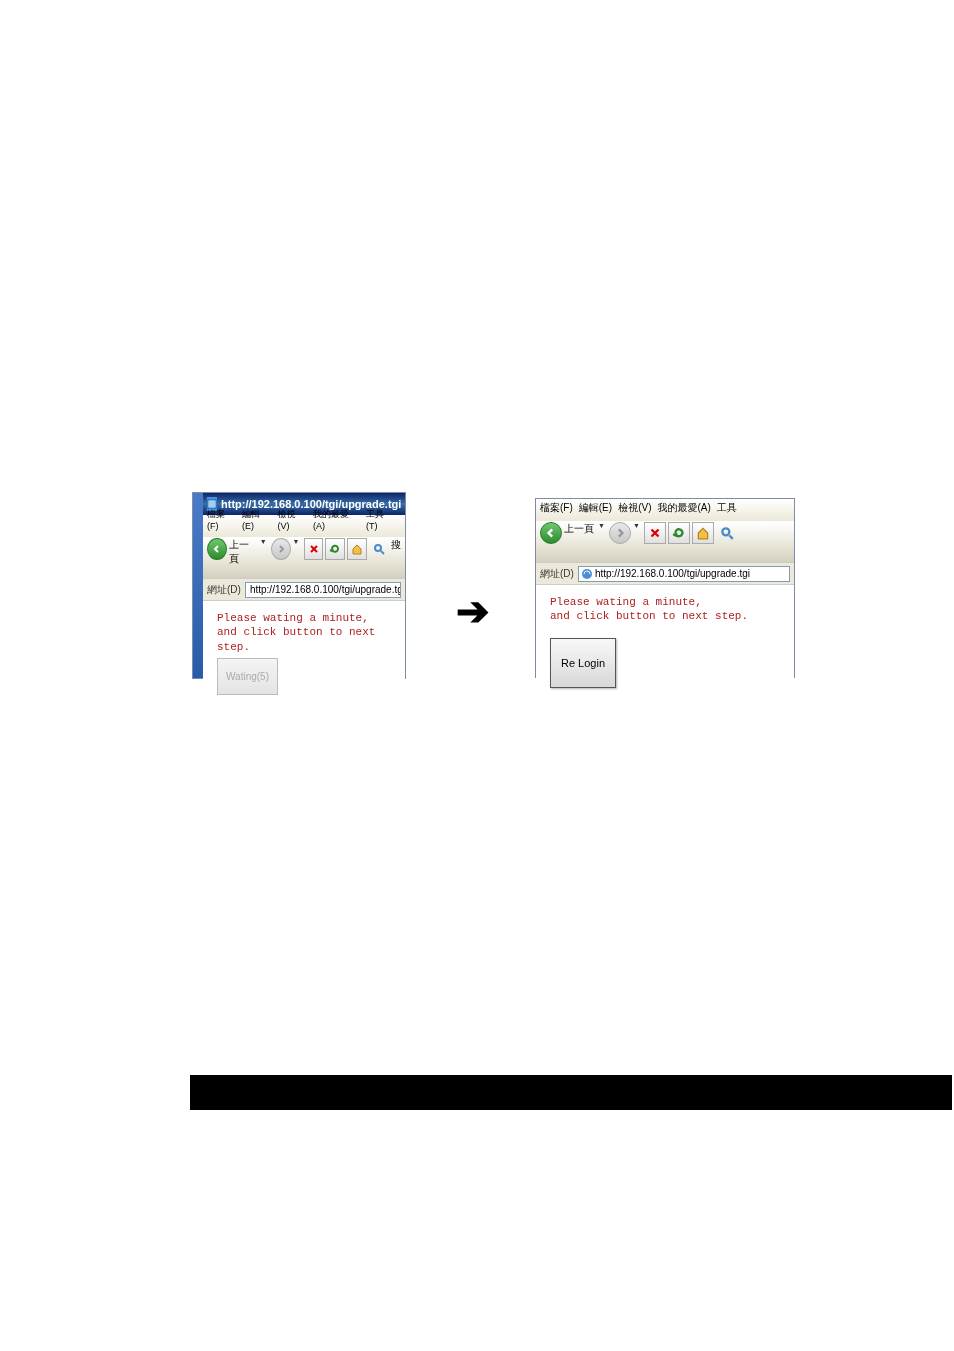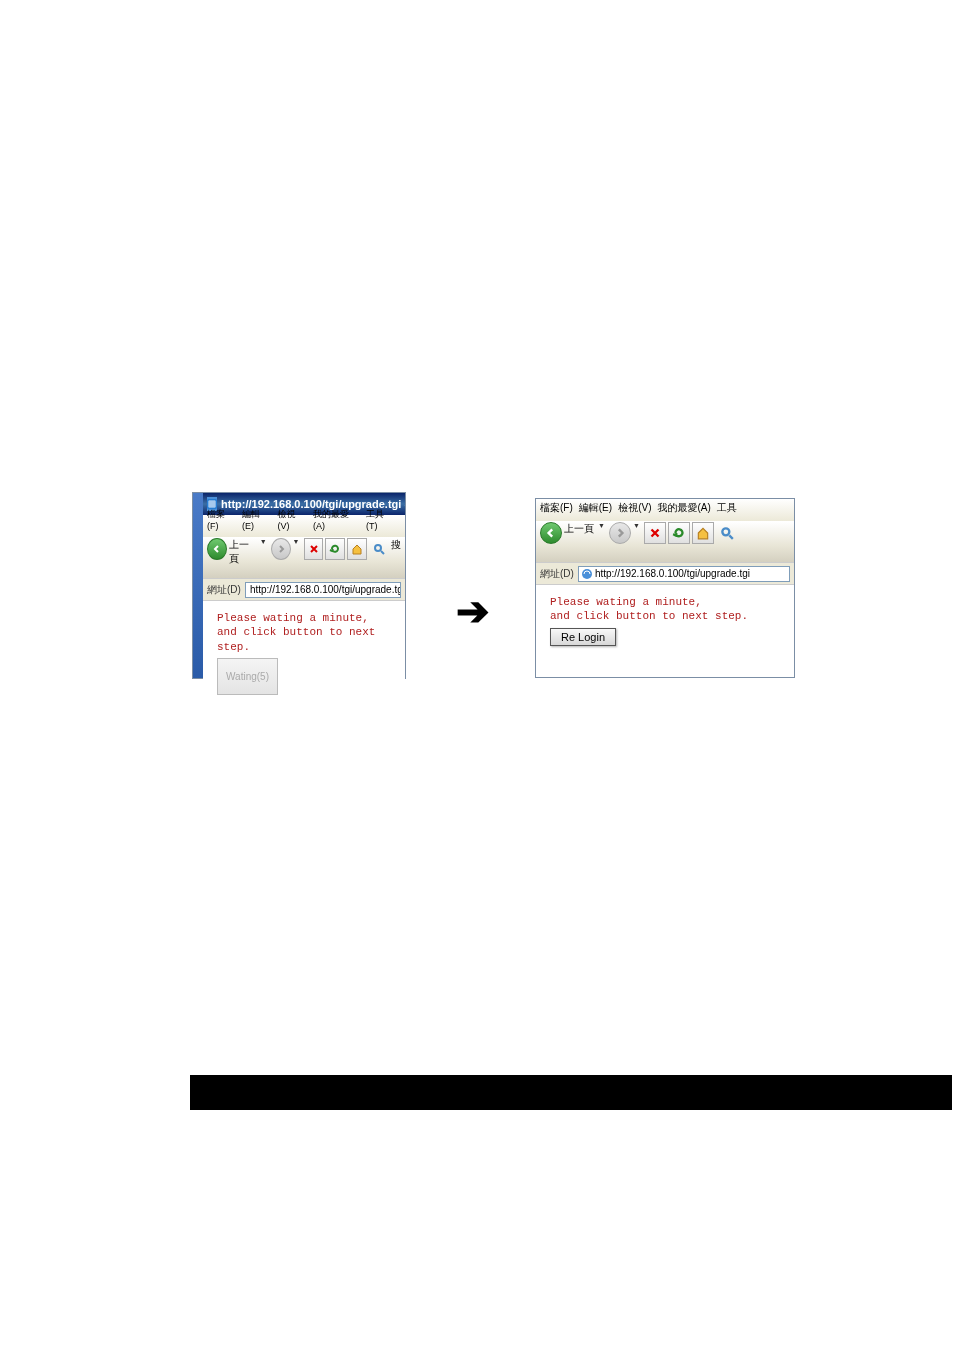--- a/index.html
+++ b/index.html
@@ -27,21 +27,21 @@
     .sq-btn.search{border:none;background:none}
     .sq-btn.search svg{stroke:#4a8cc8;stroke-width:2;fill:none}
     .toolbar .search-text{font-size:10px}
     .addressbar{height:22px;background:#ece9d8;display:flex;align-items:center;padding:0 4px;border-bottom:1px solid #ccc}
     .addressbar .addr-label{font-size:10px;margin-right:4px;color:#333}
     .addressbar .addr-input{flex:1;height:16px;background:#fff;border:1px solid #7f9db9;font-size:10px;display:flex;align-items:center;padding:0 2px;overflow:hidden;white-space:nowrap}
     .addr-input .ie-icon{width:12px;height:12px;margin-right:2px}
     .content-area{padding:10px 14px;font-size:11px;background:#fff}
     .content-area .msg{color:#b02020;font-family:"Courier New",monospace;line-height:1.3;margin-bottom:0}
     .content-area .wait-btn{display:inline-block;padding:12px 8px;border:1px solid #bbb;background:linear-gradient(to bottom,#f4f4f4,#e4e4e4);font-size:10px;color:#aaa;margin-top:4px}
-    .content-area .relogin-btn{display:inline-block;padding:2px 10px;border:1px solid #555;background:linear-gradient(to bottom,#f8f8f8,#d8d8d8);font-size:11px;color:#000;margin-top:4px;box-shadow:1px 1px 2px rgba(0,0,0,.3)}
+    .content-area .relogin-btn{display:inline-block;padding:18px 10px;border:1px solid #555;background:linear-gradient(to bottom,#f8f8f8,#d8d8d8);font-size:11px;color:#000;margin-top:14px;box-shadow:1px 1px 2px rgba(0,0,0,.3)}
     .leftbar-thick{position:absolute;left:0;top:0;width:10px;height:100%;background:linear-gradient(to bottom,#4a7bc8,#2a5ba8)}
     .bw1 .leftbar-thick{display:block}
     .bw1 .inner{margin-left:10px}
     .arrow{position:absolute;left:456px;top:588px;font-size:40px;font-weight:bold;color:#000}
     .blackbar{position:absolute;left:190px;top:1075px;width:762px;height:35px;background:#000}
   </style>
 </head>
 <body>
 
 <div class="container">

